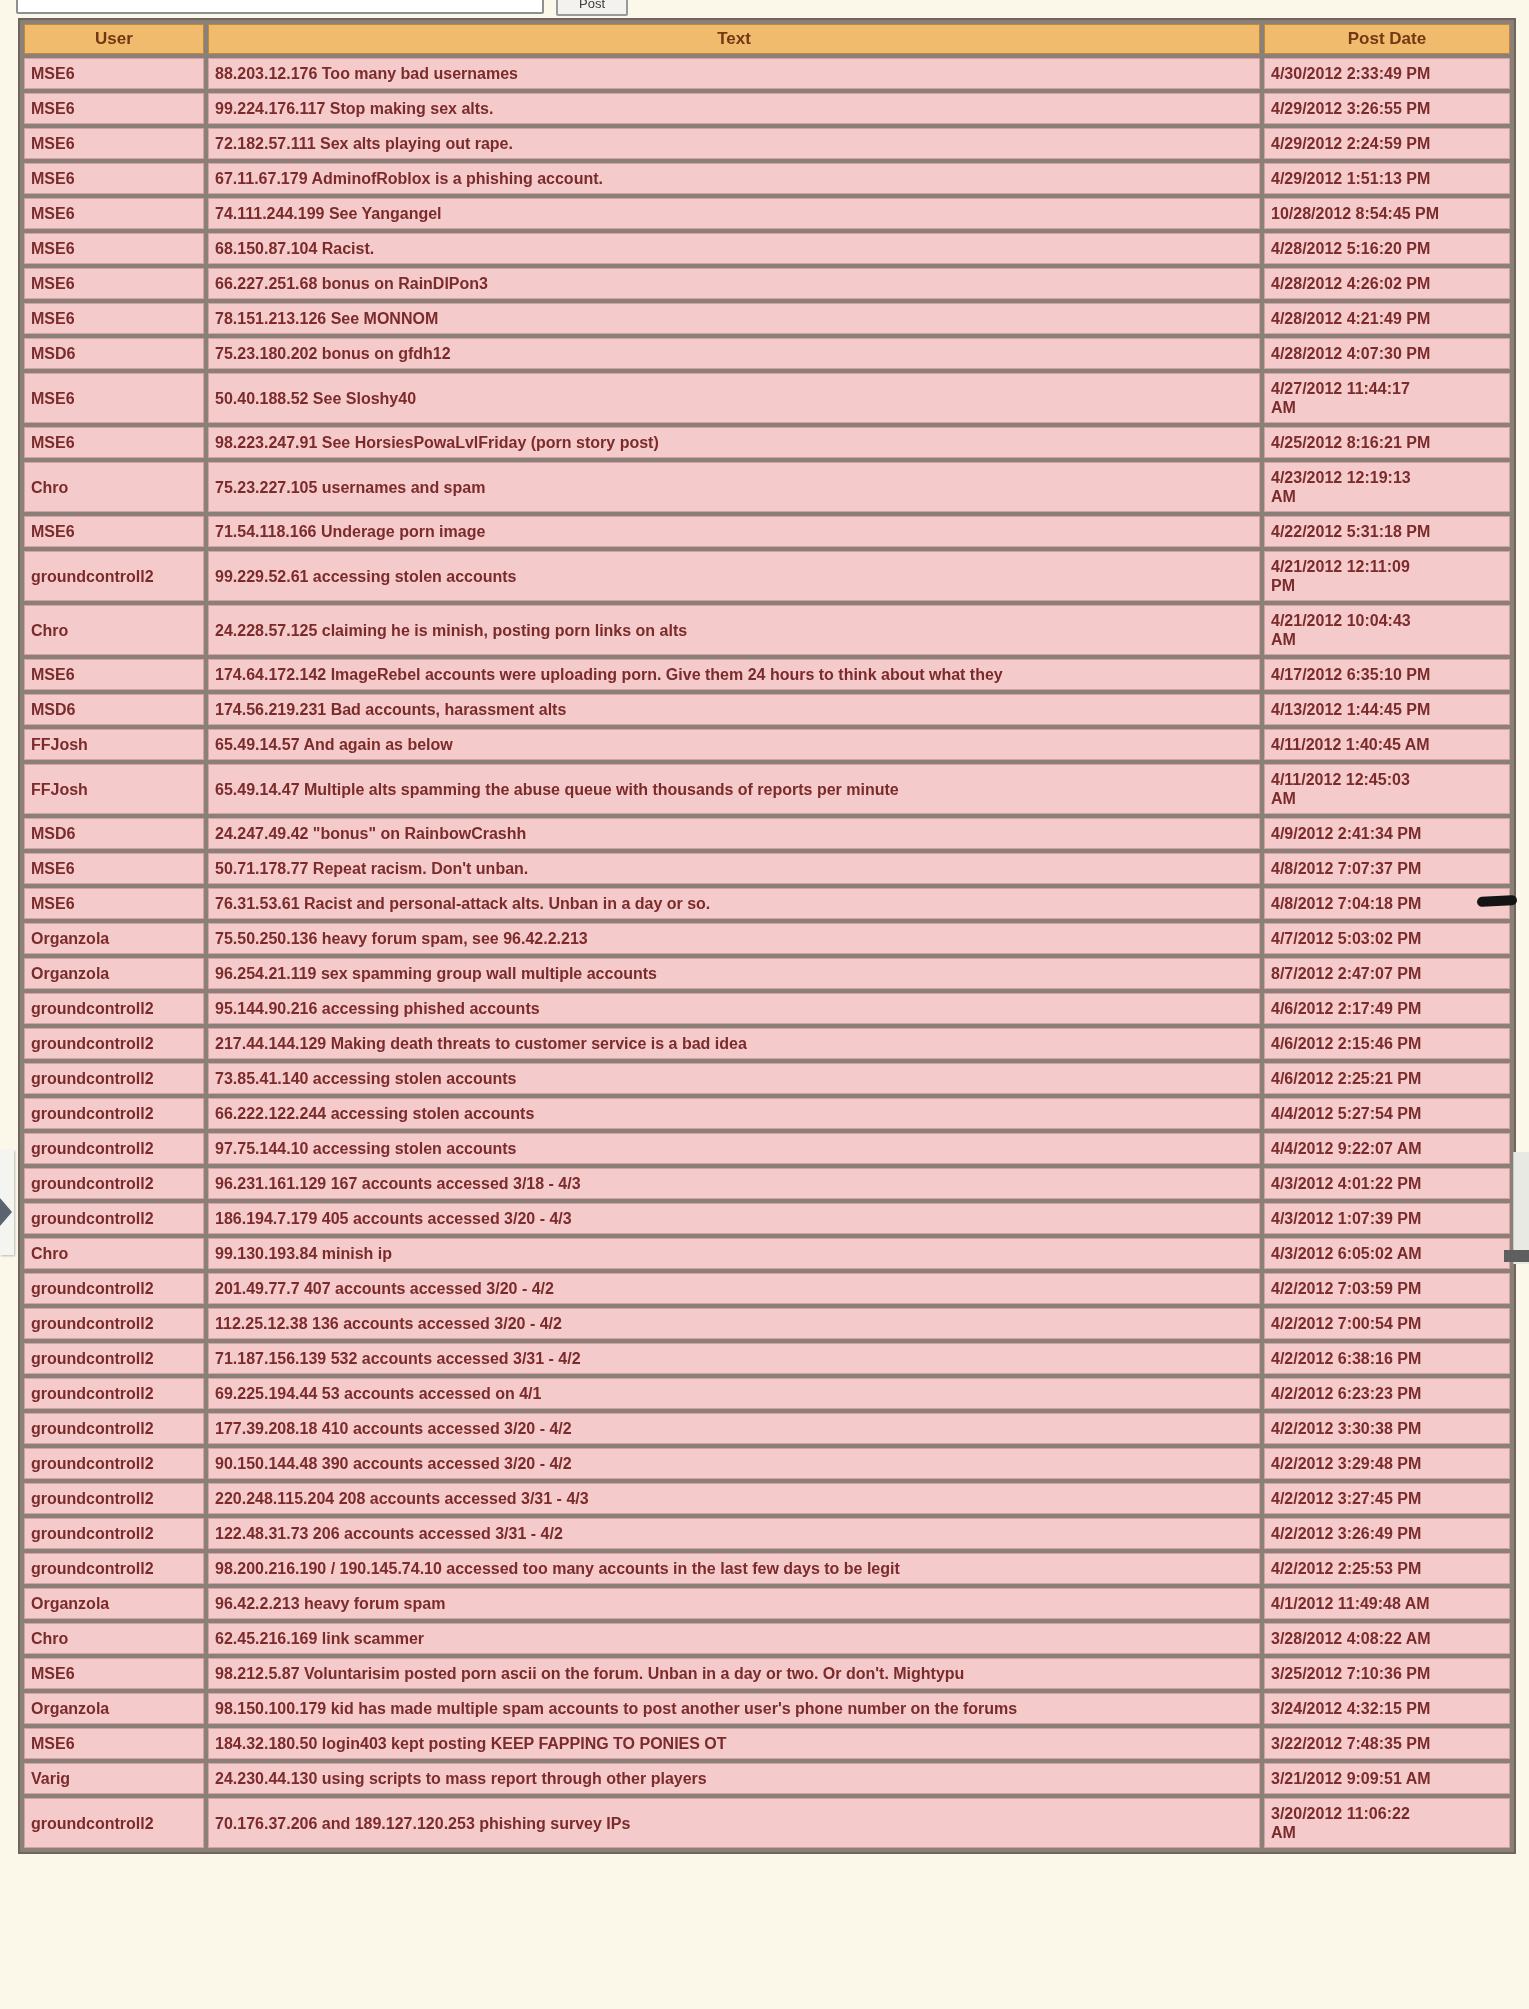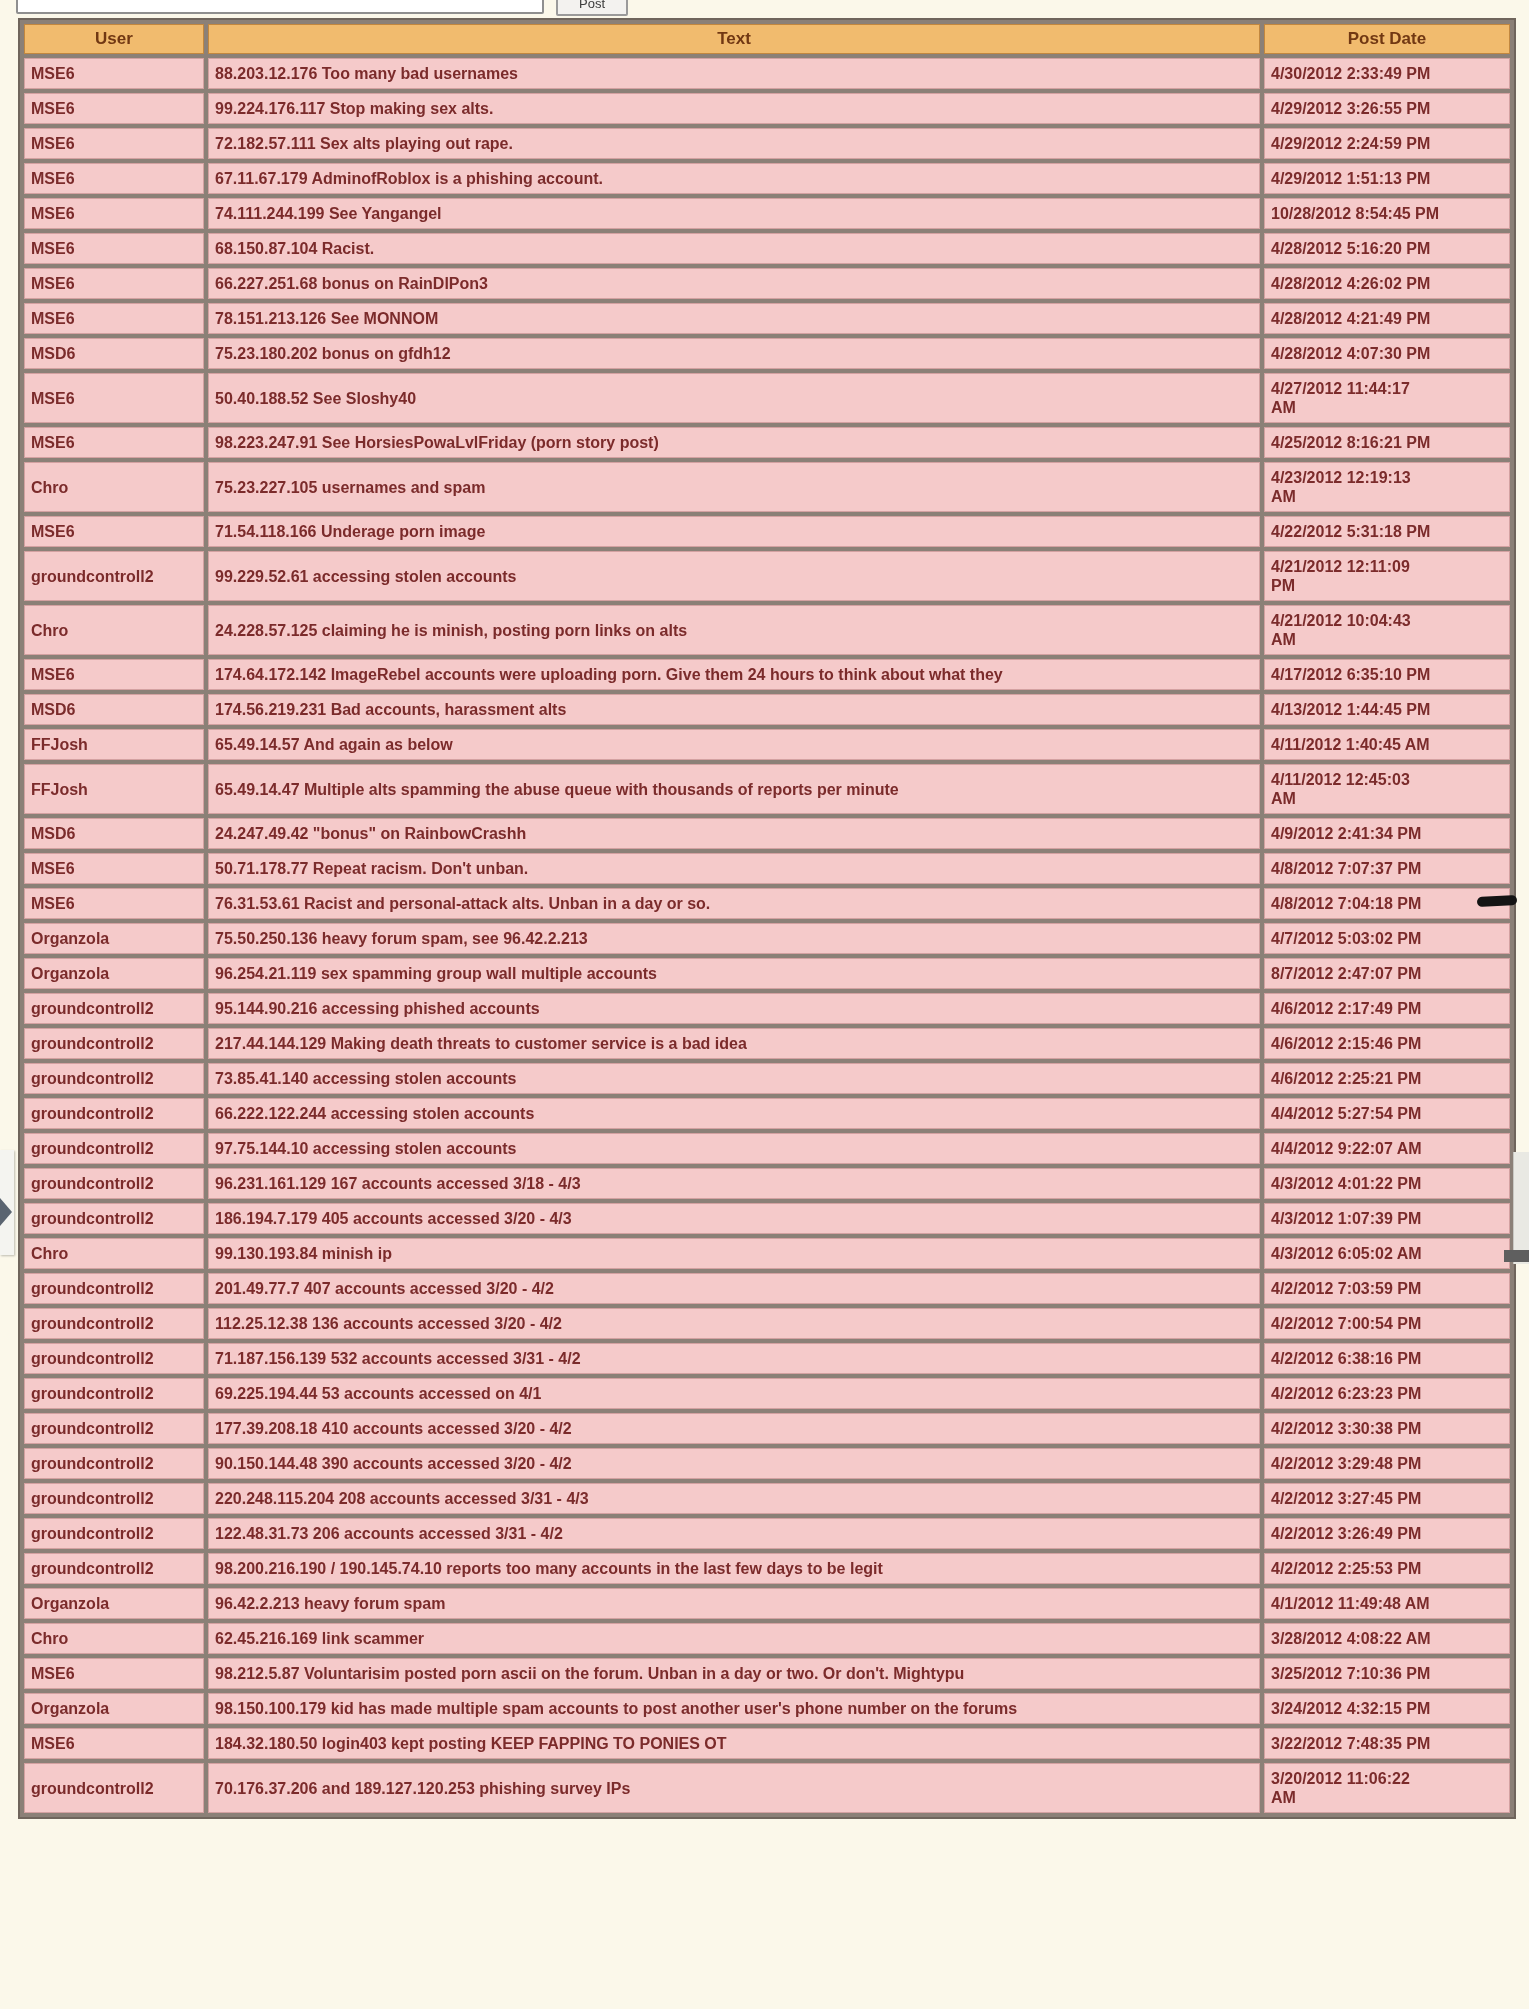--- a/index.html
+++ b/index.html
@@ -330,21 +330,21 @@
   </tr>
 
   <tr>
     <td class="cell-user">groundcontroll2</td>
     <td class="cell-text">122.48.31.73 206 accounts accessed 3/31 - 4/2</td>
     <td class="cell-date">4/2/2012 3:26:49 PM</td>
   </tr>
 
   <tr>
     <td class="cell-user">groundcontroll2</td>
-    <td class="cell-text">98.200.216.190 / 190.145.74.10 reports too many accounts in the last few days to be legit</td>
+    <td class="cell-text">98.200.216.190 / 190.145.74.10 accessed too many accounts in the last few days to be legit</td>
     <td class="cell-date">4/2/2012 2:25:53 PM</td>
   </tr>
 
   <tr>
     <td class="cell-user">Organzola</td>
     <td class="cell-text">96.42.2.213 heavy forum spam</td>
     <td class="cell-date">4/1/2012 11:49:48 AM</td>
   </tr>
 
   <tr>
@@ -364,20 +364,25 @@
     <td class="cell-text">98.150.100.179 kid has made multiple spam accounts to post another user's phone number on the forums</td>
     <td class="cell-date">3/24/2012 4:32:15 PM</td>
   </tr>
 
   <tr>
     <td class="cell-user">MSE6</td>
     <td class="cell-text">184.32.180.50 login403 kept posting KEEP FAPPING TO PONIES OT</td>
     <td class="cell-date">3/22/2012 7:48:35 PM</td>
   </tr>
 
+  <tr>
+    <td class="cell-user">Varig</td>
+    <td class="cell-text">24.230.44.130 using scripts to mass report through other players</td>
+    <td class="cell-date">3/21/2012 9:09:51 AM</td>
+  </tr>
 
   <tr>
     <td class="cell-user">groundcontroll2</td>
     <td class="cell-text">70.176.37.206 and 189.127.120.253 phishing survey IPs</td>
     <td class="cell-date">3/20/2012 11:06:22<br>AM</td>
   </tr>
 </tbody>
 </table>
 
 <div class="artifact-dash-a"></div>

